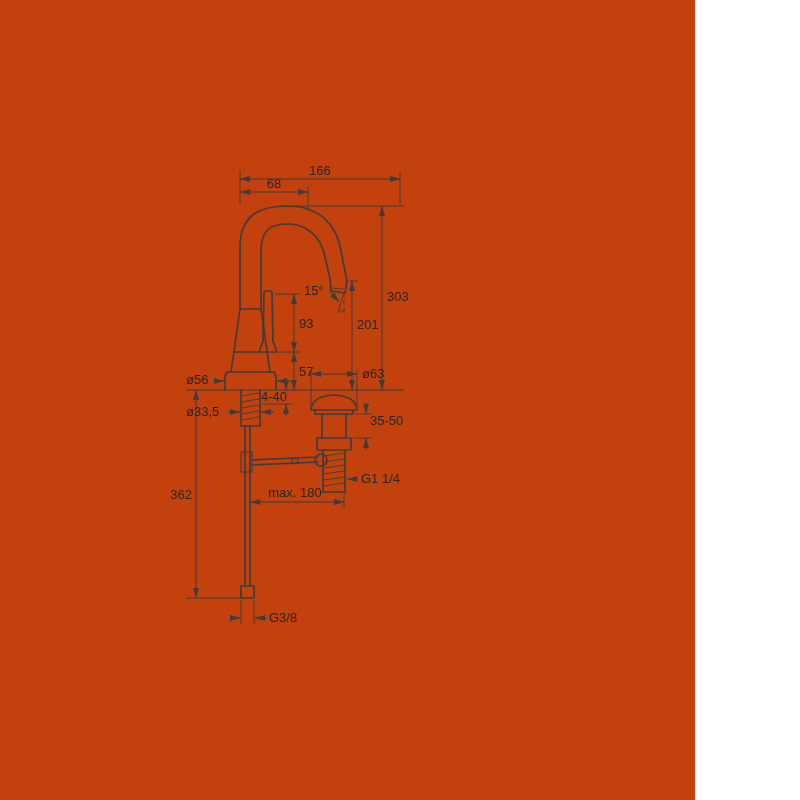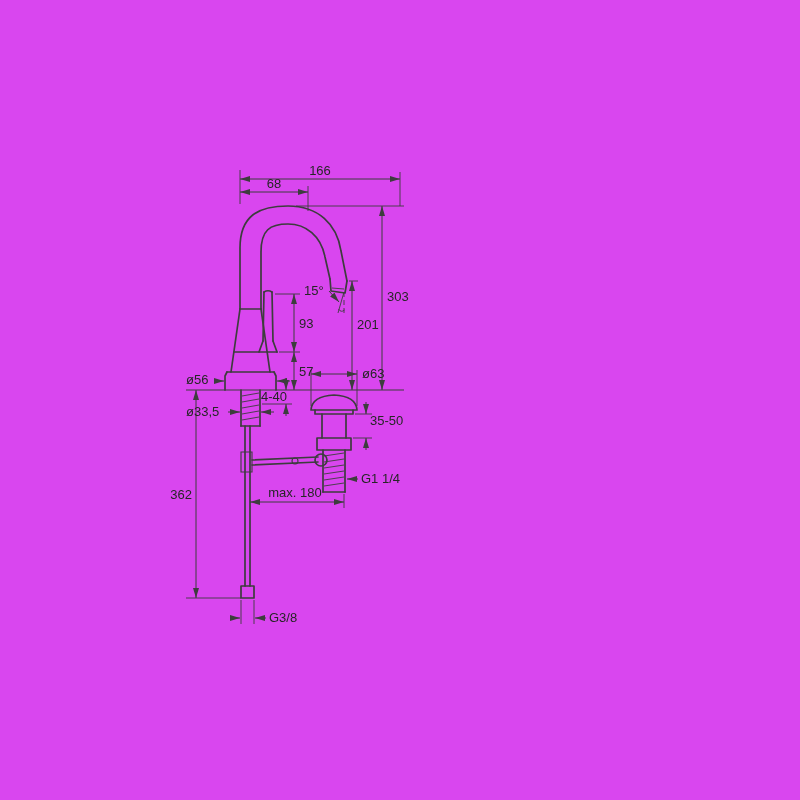--- a/index.html
+++ b/index.html
@@ -1,16 +1,16 @@
 <!DOCTYPE html>
 <html><head>
 <meta charset="utf-8">
 <style>
   html,body{margin:0;padding:0;background:#ffffff;}
-  .page{width:800px;height:800px;background:#d946ef;position:relative;overflow:hidden;}
+  .page{width:695px;height:800px;background:#c2410c;position:relative;overflow:hidden;}
   svg{display:block;}
   .ol{stroke:#3d3d3d;stroke-width:1.7;fill:none;stroke-linecap:round;stroke-linejoin:round;}
   .ol2{stroke:#3d3d3d;stroke-width:1.1;fill:none;}
   .dl{stroke:#3d3d3d;stroke-width:1;fill:none;}
   .ext{stroke:#3d3d3d;stroke-width:0.9;fill:none;}
   .thin{stroke:#3d3d3d;stroke-width:0.9;fill:none;}
   .dash{stroke:#3d3d3d;stroke-width:0.9;fill:none;stroke-dasharray:5 3;}
   text{font-family:"Liberation Sans","DejaVu Sans",sans-serif;font-size:13px;fill:#262626;}
 </style>
 </head>

